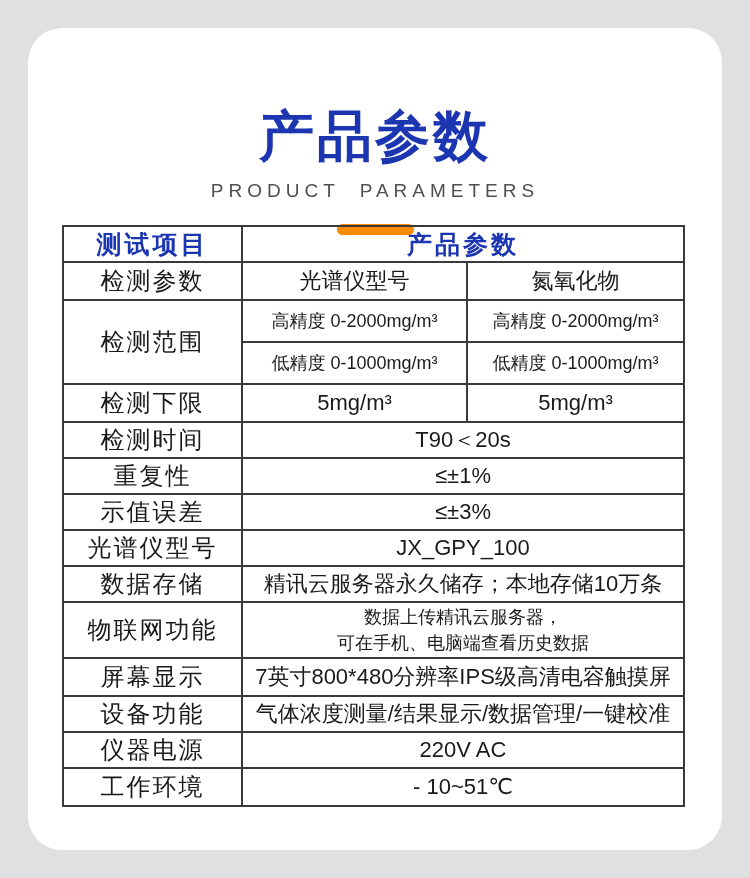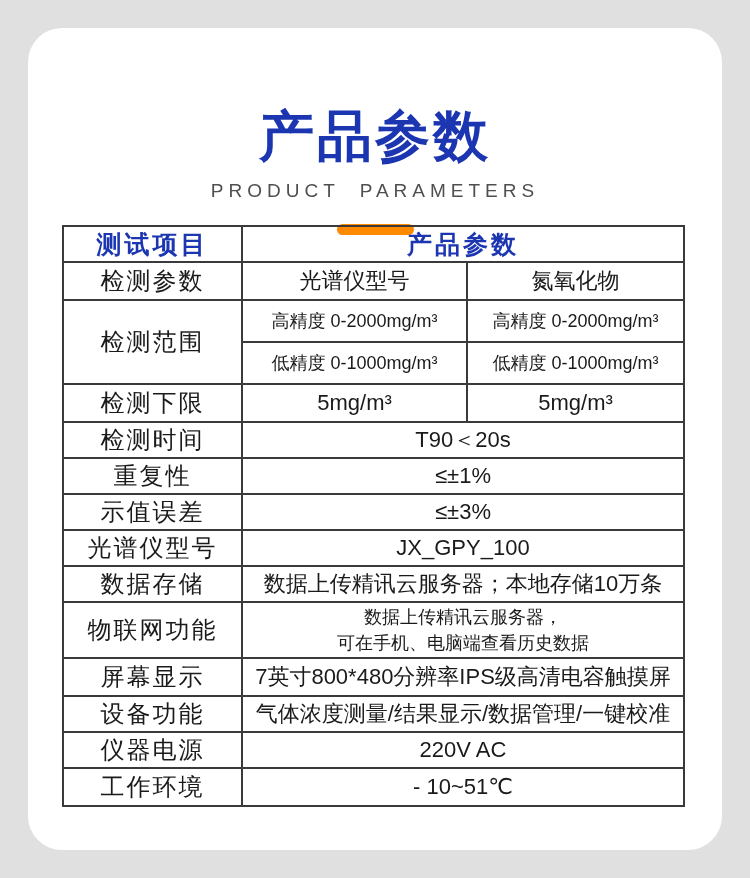--- a/index.html
+++ b/index.html
@@ -138,21 +138,21 @@
           <td colspan="2">≤±3%</td>
         </tr>
 
         <tr class="h36">
           <td class="label-cell">光谱仪型号</td>
           <td colspan="2">JX_GPY_100</td>
         </tr>
 
         <tr class="h36">
           <td class="label-cell">数据存储</td>
-          <td colspan="2">数据上传精讯云服务器；本地存储10万条</td>
+          <td colspan="2">精讯云服务器永久储存；本地存储10万条</td>
         </tr>
 
         <tr class="h56">
           <td class="label-cell">物联网功能</td>
           <td colspan="2" class="multiline">
             <div>数据上传精讯云服务器，</div>
             <div>可在手机、电脑端查看历史数据</div>
           </td>
         </tr>
 

